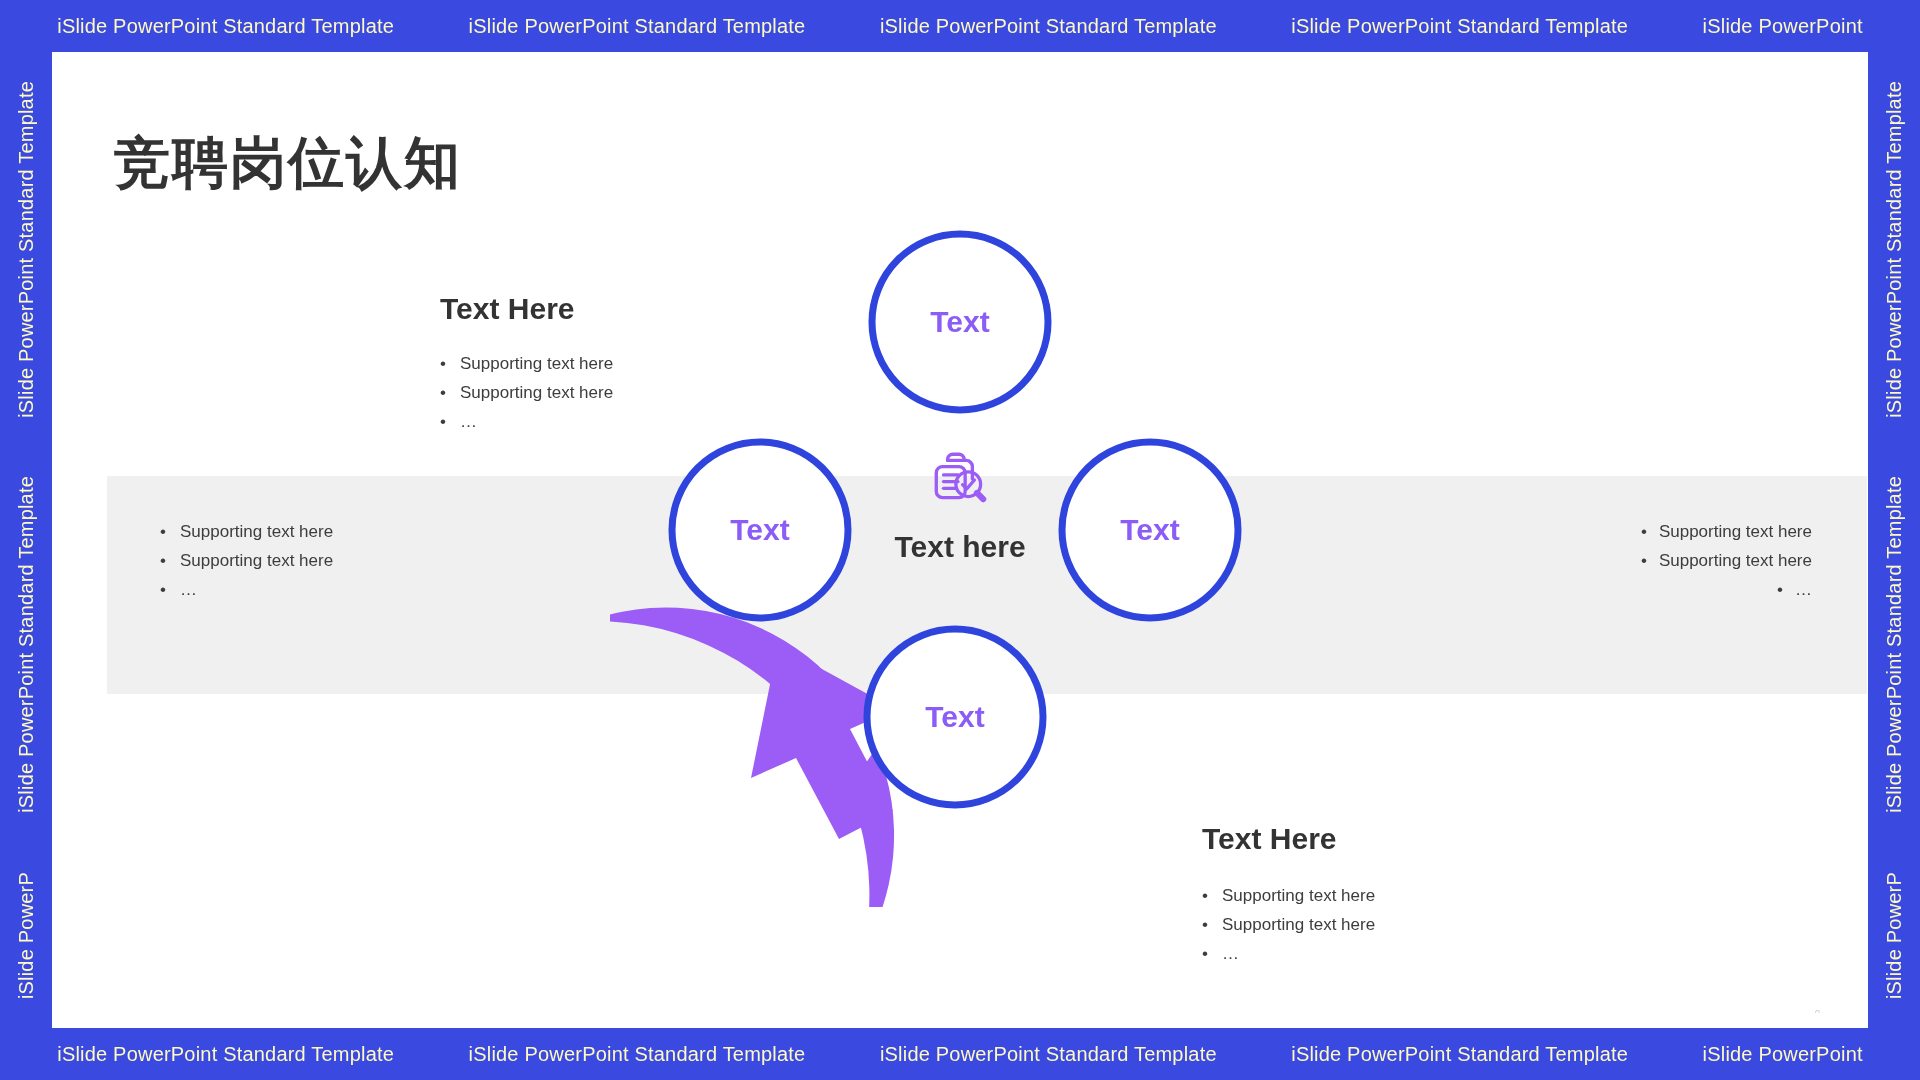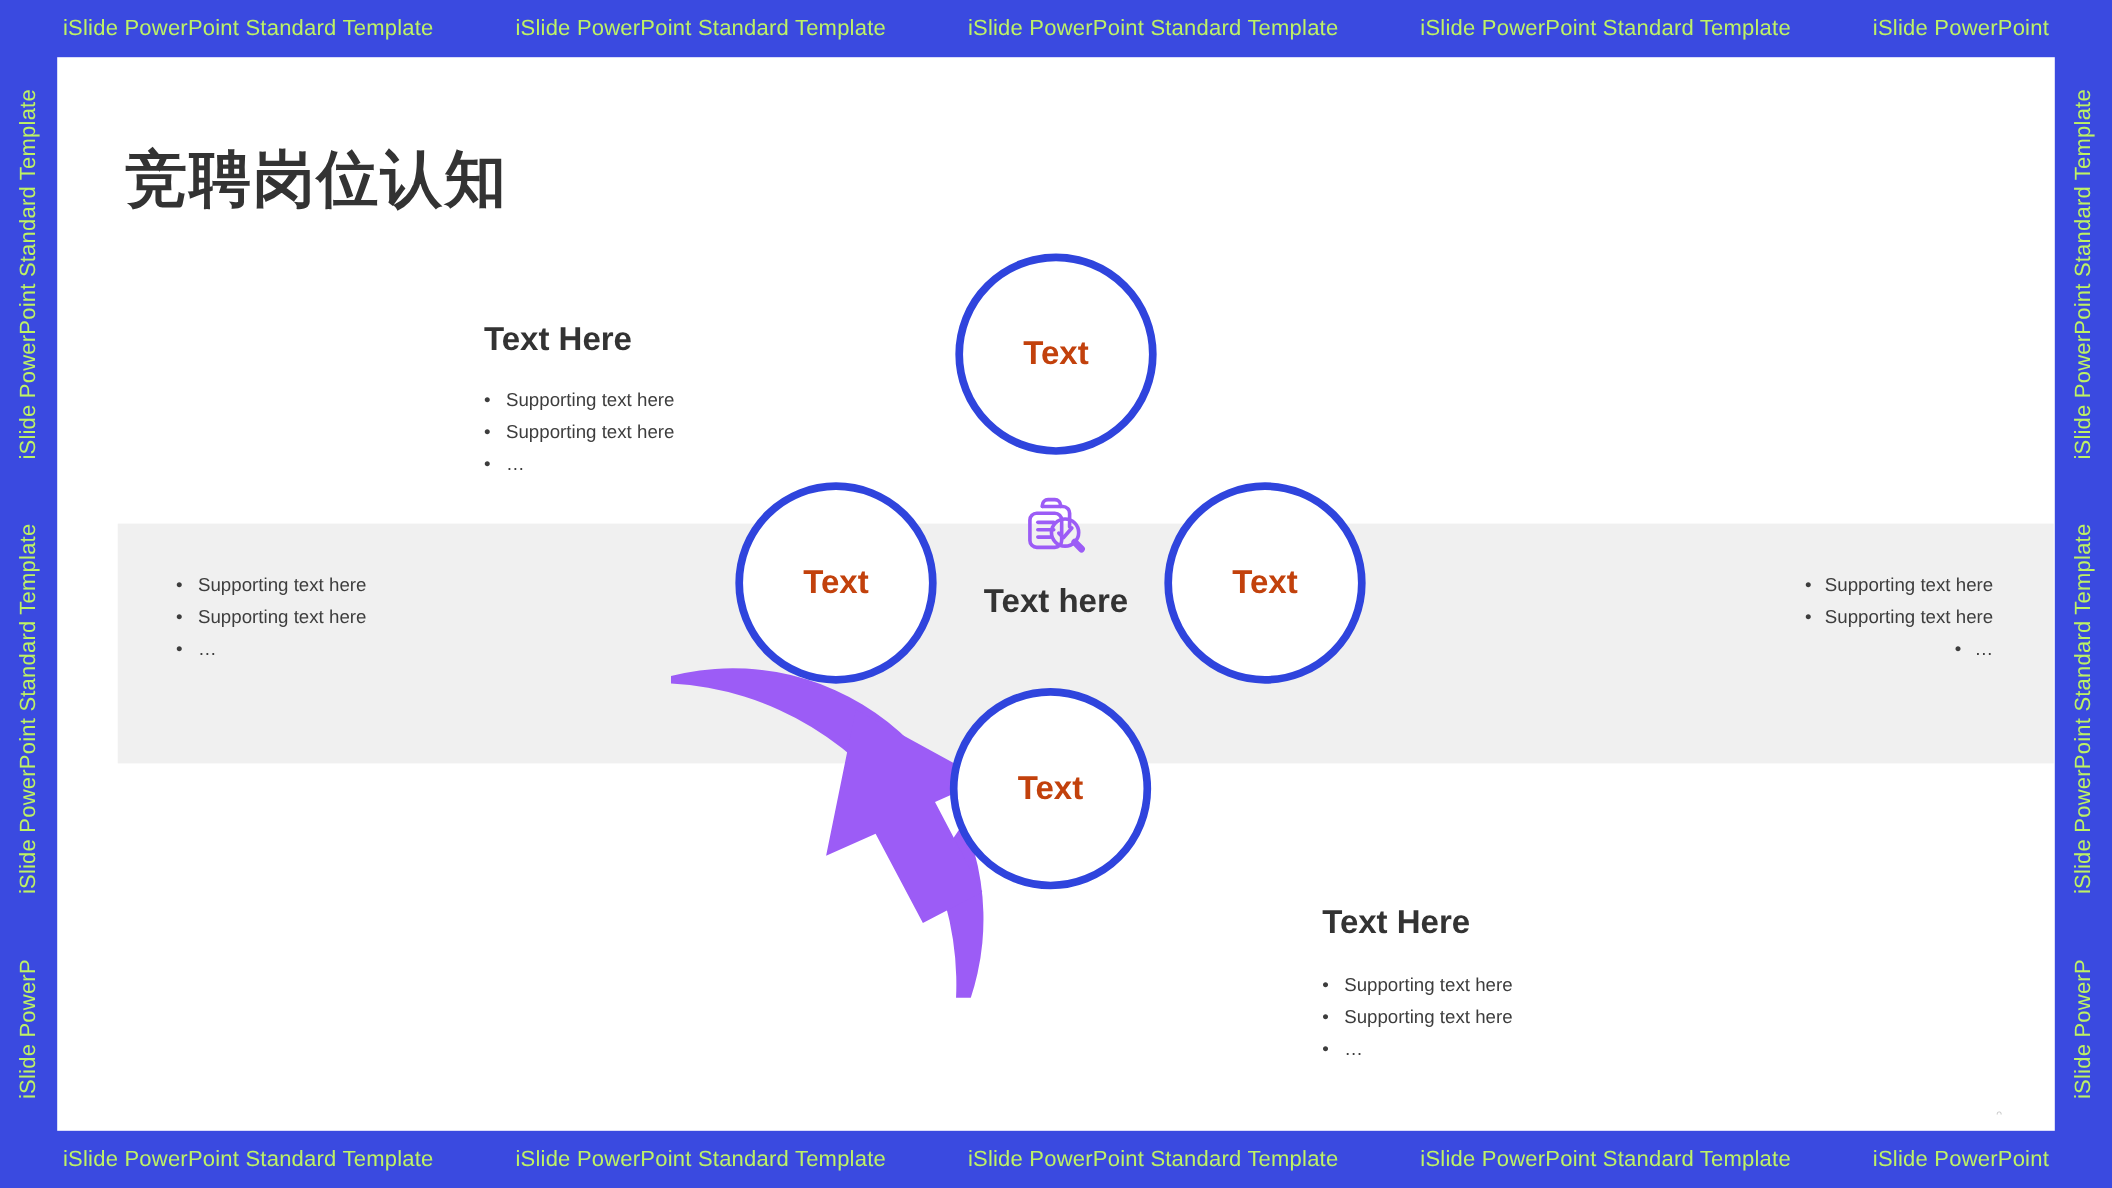--- a/index.html
+++ b/index.html
@@ -21,21 +21,21 @@
     height: 1080px;
     background: #3a4ae0;
     box-sizing: border-box;
   }
 
   .wm-strip {
     position: absolute;
     display: flex;
     align-items: center;
     overflow: hidden;
-    color: #bef264;
+    color: #fef9c3;
     font-size: 20px;
     letter-spacing: .2px;
     white-space: nowrap;
     user-select: none;
   }
   .wm-top {
     left: 0; top: 0; width: 1920px; height: 52px;
     justify-content: space-around;
     padding: 0 20px;
     box-sizing: border-box;
@@ -109,21 +109,21 @@
     top: 155px;
     width: 700px;
     height: 700px;
   }
   #diagram svg { display: block; }
 
   .node-label {
     position: absolute;
     font-size: 30px;
     font-weight: bold;
-    color: #c2410c;
+    color: #8b5cf6;
     transform: translate(-50%, -50%);
     white-space: nowrap;
   }
   #node-top   { left: 350px; top: 115px; }
   #node-right { left: 540px; top: 323px; }
   #node-bottom{ left: 345px; top: 510px; }
   #node-left  { left: 150px; top: 323px; }
 
   #center-label {
     position: absolute;

